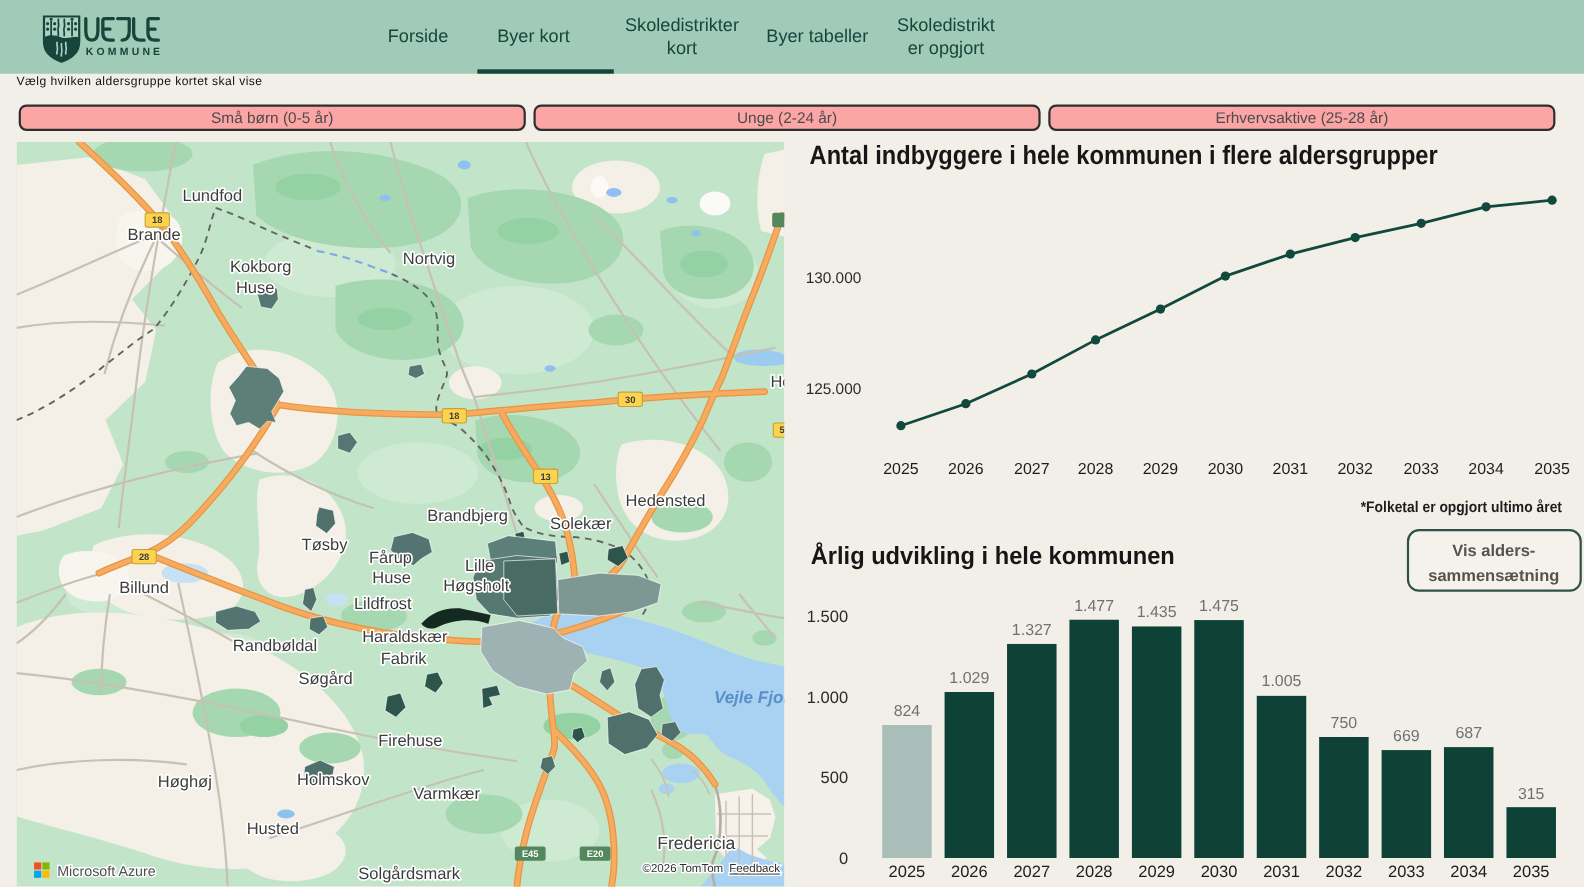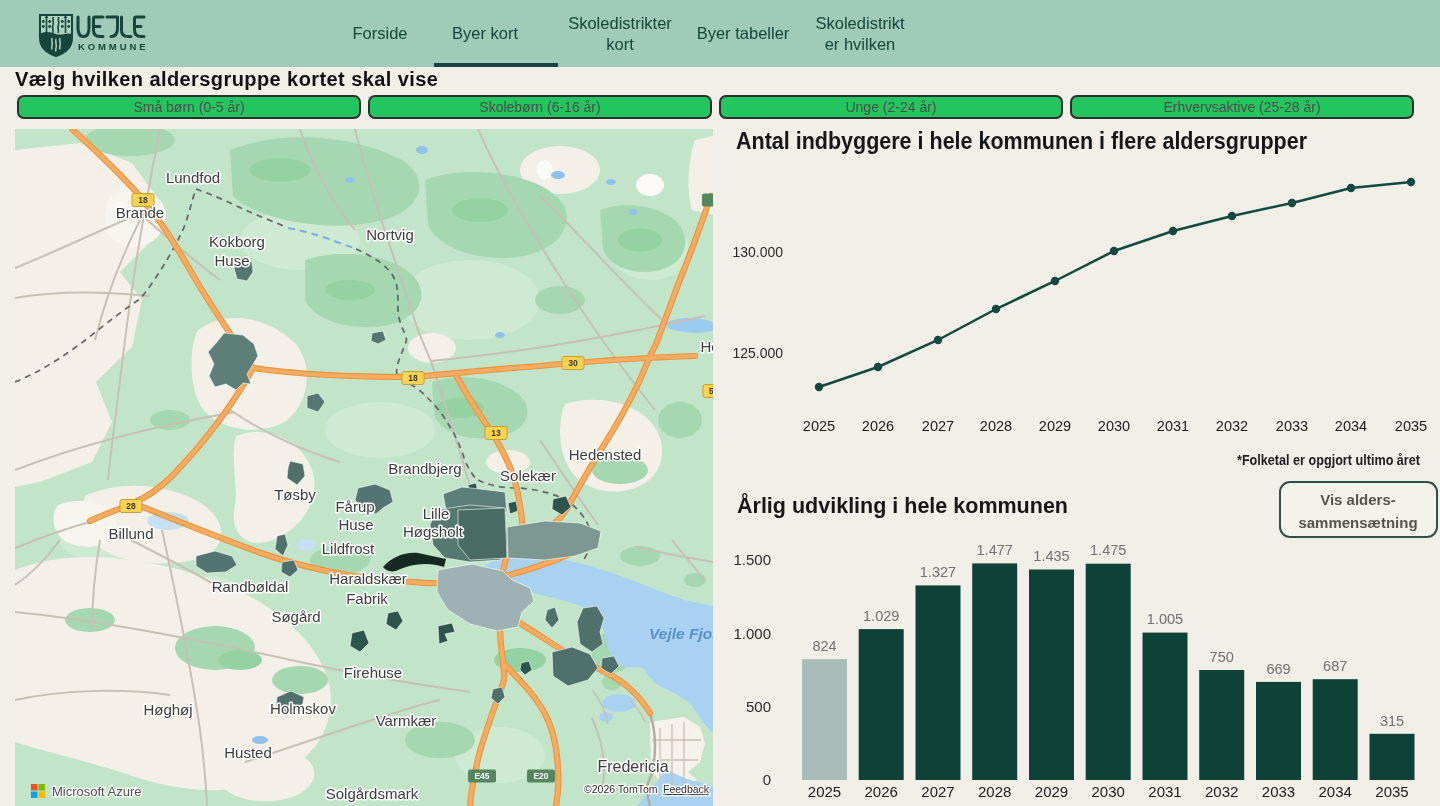--- a/index.html
+++ b/index.html
@@ -3,24 +3,24 @@
 <meta charset="utf-8">
 <style>
   * { margin:0; padding:0; box-sizing:border-box; }
   html,body { width:1440px; height:806px; overflow:hidden; background:#f2efe9;
     font-family:"Liberation Sans", sans-serif; }
   #header { position:absolute; left:0; top:0; width:1440px; height:67px; background:#9fcbb8; }
   .nav { position:absolute; top:0; height:67px; display:flex; flex-direction:column;
     justify-content:center; align-items:center; color:#17453c; font-size:16.5px;
     line-height:21px; text-align:center; transform:translateX(-50%); white-space:pre; }
   #underline { position:absolute; left:434px; top:63px; width:124px; height:4px; background:#17453c; }
-  #lbl { position:absolute; left:15px; top:68px; font-size:20px; font-weight:bold; color:#111;
+  #lbl { position:absolute; left:15px; top:68px; font-size:11px; font-weight:normal; color:#111;
     letter-spacing:0.42px; }
   #btns { position:absolute; left:17px; top:95px; width:1397px; display:flex; gap:7px; }
-  .btn { flex:1 1 0; height:24px; background:#22c55e; border:2px solid #2e2e2e; border-radius:7px;
+  .btn { flex:1 1 0; height:24px; background:#fca5a5; border:2px solid #2e2e2e; border-radius:7px;
     display:flex; align-items:center; justify-content:center; font-size:14px; color:#4c4c4c; }
   #map { position:absolute; left:15px; top:129px; }
   #charts { position:absolute; left:715px; top:125px; }
   text { font-family:"Liberation Sans", sans-serif; }
 </style>
 </head>
 <body>
 <div id="header">
   <svg width="200" height="62" viewBox="0 0 200 62" style="position:absolute;left:36px;top:10px">
     <path d="M4,5 H36 V28 C36,38 29,43 20,46 C11,43 4,38 4,28 Z" fill="#add2c1" stroke="#17453c" stroke-width="2"></path>
@@ -56,27 +56,26 @@
       <path d="M108,7 H100 Q98.5,7 98.5,9 V20 Q98.5,26.5 105,26.5 L108,26.5 M98.5,16.5 H105"></path>
     </g>
     <text x="42" y="40" font-size="9.5" letter-spacing="2.9" fill="#17453c" font-weight="bold">KOMMUNE</text>
   </svg>
   <div class="nav" style="left:380px">Forside</div>
   <div class="nav" style="left:485px">Byer kort</div>
   <div class="nav" style="left:743px">Byer tabeller</div>
   <div class="nav" style="left:620px">Skoledistrikter
 kort</div>
   <div class="nav" style="left:860px">Skoledistrikt
-er hvilken</div>
+er opgjort</div>
   <div id="underline"></div>
 </div>
 <div id="lbl">Vælg hvilken aldersgruppe kortet skal vise</div>
 <div id="btns">
   <div class="btn">Små børn (0-5 år)</div>
-  <div class="btn">Skolebørn (6-16 år)</div>
   <div class="btn">Unge (2-24 år)</div>
   <div class="btn">Erhvervsaktive (25-28 år)</div>
 </div>
 <svg id="map" width="698" height="677" viewBox="15 129 698 677">
   <rect x="15" y="129" width="698" height="677" fill="#c2e5c9"></rect>
 
   <g fill="#cfead2">
     <ellipse cx="300" cy="240" rx="60" ry="30"></ellipse>
     <ellipse cx="470" cy="300" rx="70" ry="40"></ellipse>
     <ellipse cx="380" cy="430" rx="55" ry="28"></ellipse>

